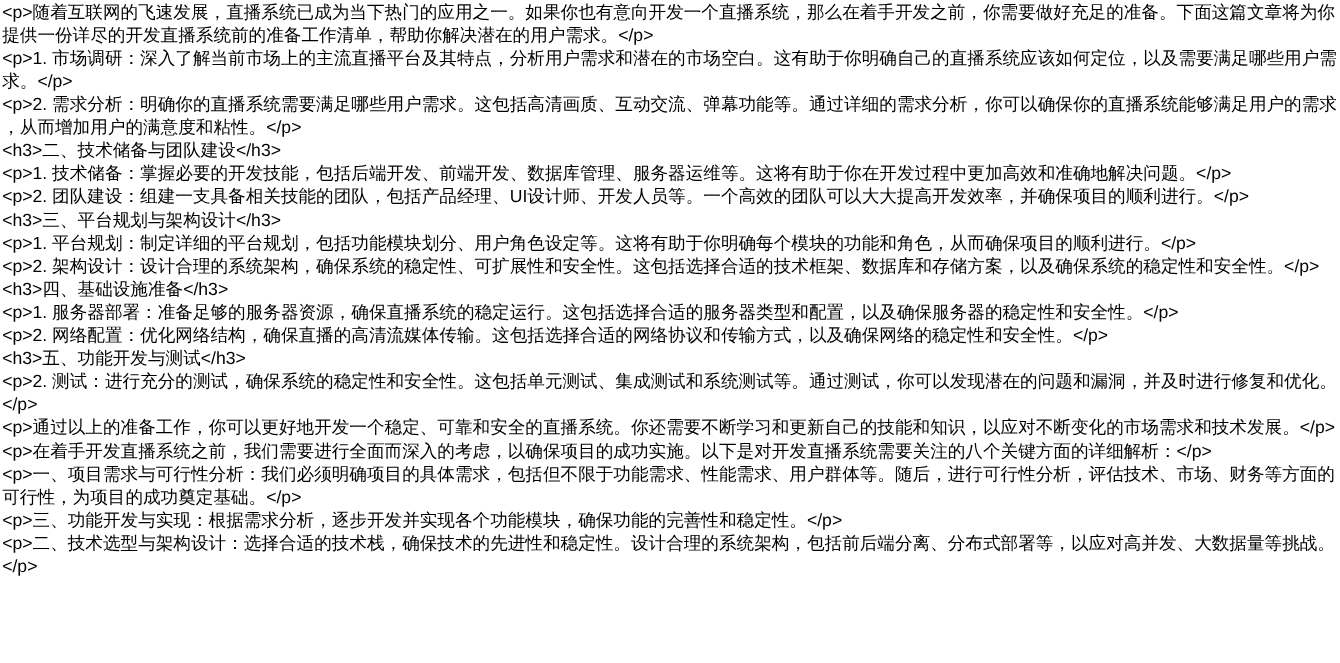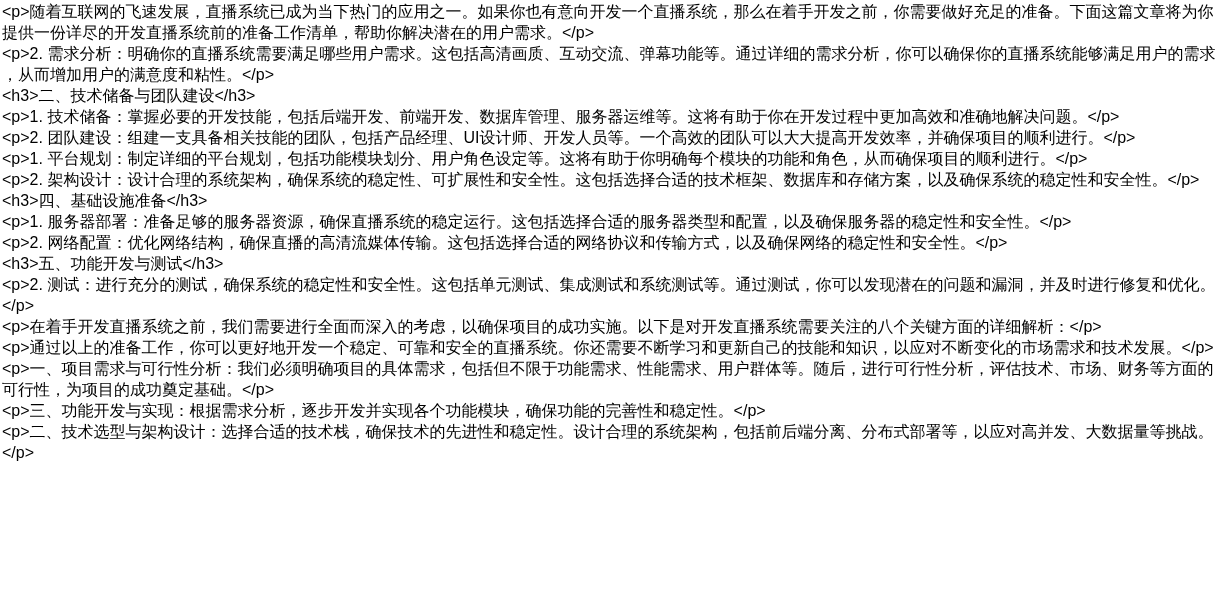--- a/index.html
+++ b/index.html
@@ -28,29 +28,31 @@
   .line {
     min-height: 21px;
     white-space: normal;
   }
 </style>
 </head>
 <body>
 
 <div class="doc">
   <div class="line">&lt;p&gt;随着互联网的飞速发展，直播系统已成为当下热门的应用之一。如果你也有意向开发一个直播系统，那么在着手开发之前，你需要做好充足的准备。下面这篇文章将为你提供一份详尽的开发直播系统前的准备工作清单，帮助你解决潜在的用户需求。&lt;/p&gt;</div>
+  <div class="line">&lt;p&gt;1. 市场调研：深入了解当前市场上的主流直播平台及其特点，分析用户需求和潜在的市场空白。这有助于你明确自己的直播系统应该如何定位，以及需要满足哪些用户需求。&lt;/p&gt;</div>
   <div class="line">&lt;p&gt;2. 需求分析：明确你的直播系统需要满足哪些用户需求。这包括高清画质、互动交流、弹幕功能等。通过详细的需求分析，你可以确保你的直播系统能够满足用户的需求，从而增加用户的满意度和粘性。&lt;/p&gt;</div>
   <div class="line">&lt;h3&gt;二、技术储备与团队建设&lt;/h3&gt;</div>
   <div class="line">&lt;p&gt;1. 技术储备：掌握必要的开发技能，包括后端开发、前端开发、数据库管理、服务器运维等。这将有助于你在开发过程中更加高效和准确地解决问题。&lt;/p&gt;</div>
   <div class="line">&lt;p&gt;2. 团队建设：组建一支具备相关技能的团队，包括产品经理、UI设计师、开发人员等。一个高效的团队可以大大提高开发效率，并确保项目的顺利进行。&lt;/p&gt;</div>
+  <div class="line">&lt;h3&gt;三、平台规划与架构设计&lt;/h3&gt;</div>
   <div class="line">&lt;p&gt;1. 平台规划：制定详细的平台规划，包括功能模块划分、用户角色设定等。这将有助于你明确每个模块的功能和角色，从而确保项目的顺利进行。&lt;/p&gt;</div>
   <div class="line">&lt;p&gt;2. 架构设计：设计合理的系统架构，确保系统的稳定性、可扩展性和安全性。这包括选择合适的技术框架、数据库和存储方案，以及确保系统的稳定性和安全性。&lt;/p&gt;</div>
   <div class="line">&lt;h3&gt;四、基础设施准备&lt;/h3&gt;</div>
   <div class="line">&lt;p&gt;1. 服务器部署：准备足够的服务器资源，确保直播系统的稳定运行。这包括选择合适的服务器类型和配置，以及确保服务器的稳定性和安全性。&lt;/p&gt;</div>
   <div class="line">&lt;p&gt;2. 网络配置：优化网络结构，确保直播的高清流媒体传输。这包括选择合适的网络协议和传输方式，以及确保网络的稳定性和安全性。&lt;/p&gt;</div>
   <div class="line">&lt;h3&gt;五、功能开发与测试&lt;/h3&gt;</div>
   <div class="line">&lt;p&gt;2. 测试：进行充分的测试，确保系统的稳定性和安全性。这包括单元测试、集成测试和系统测试等。通过测试，你可以发现潜在的问题和漏洞，并及时进行修复和优化。&lt;/p&gt;</div>
+  <div class="line">&lt;p&gt;通过以上的准备工作，你可以更好地开发一个稳定、可靠和安全的直播系统。你还需要不断学习和更新自己的技能和知识，以应对不断变化的市场需求和技术发展。&lt;/p&gt;</div>
   <div class="line">&lt;p&gt;在着手开发直播系统之前，我们需要进行全面而深入的考虑，以确保项目的成功实施。以下是对开发直播系统需要关注的八个关键方面的详细解析：&lt;/p&gt;</div>
-  <div class="line">&lt;p&gt;通过以上的准备工作，你可以更好地开发一个稳定、可靠和安全的直播系统。你还需要不断学习和更新自己的技能和知识，以应对不断变化的市场需求和技术发展。&lt;/p&gt;</div>
   <div class="line">&lt;p&gt;一、项目需求与可行性分析：我们必须明确项目的具体需求，包括但不限于功能需求、性能需求、用户群体等。随后，进行可行性分析，评估技术、市场、财务等方面的可行性，为项目的成功奠定基础。&lt;/p&gt;</div>
   <div class="line">&lt;p&gt;三、功能开发与实现：根据需求分析，逐步开发并实现各个功能模块，确保功能的完善性和稳定性。&lt;/p&gt;</div>
   <div class="line">&lt;p&gt;二、技术选型与架构设计：选择合适的技术栈，确保技术的先进性和稳定性。设计合理的系统架构，包括前后端分离、分布式部署等，以应对高并发、大数据量等挑战。&lt;/p&gt;</div>
 </div>
 
 </body></html>

